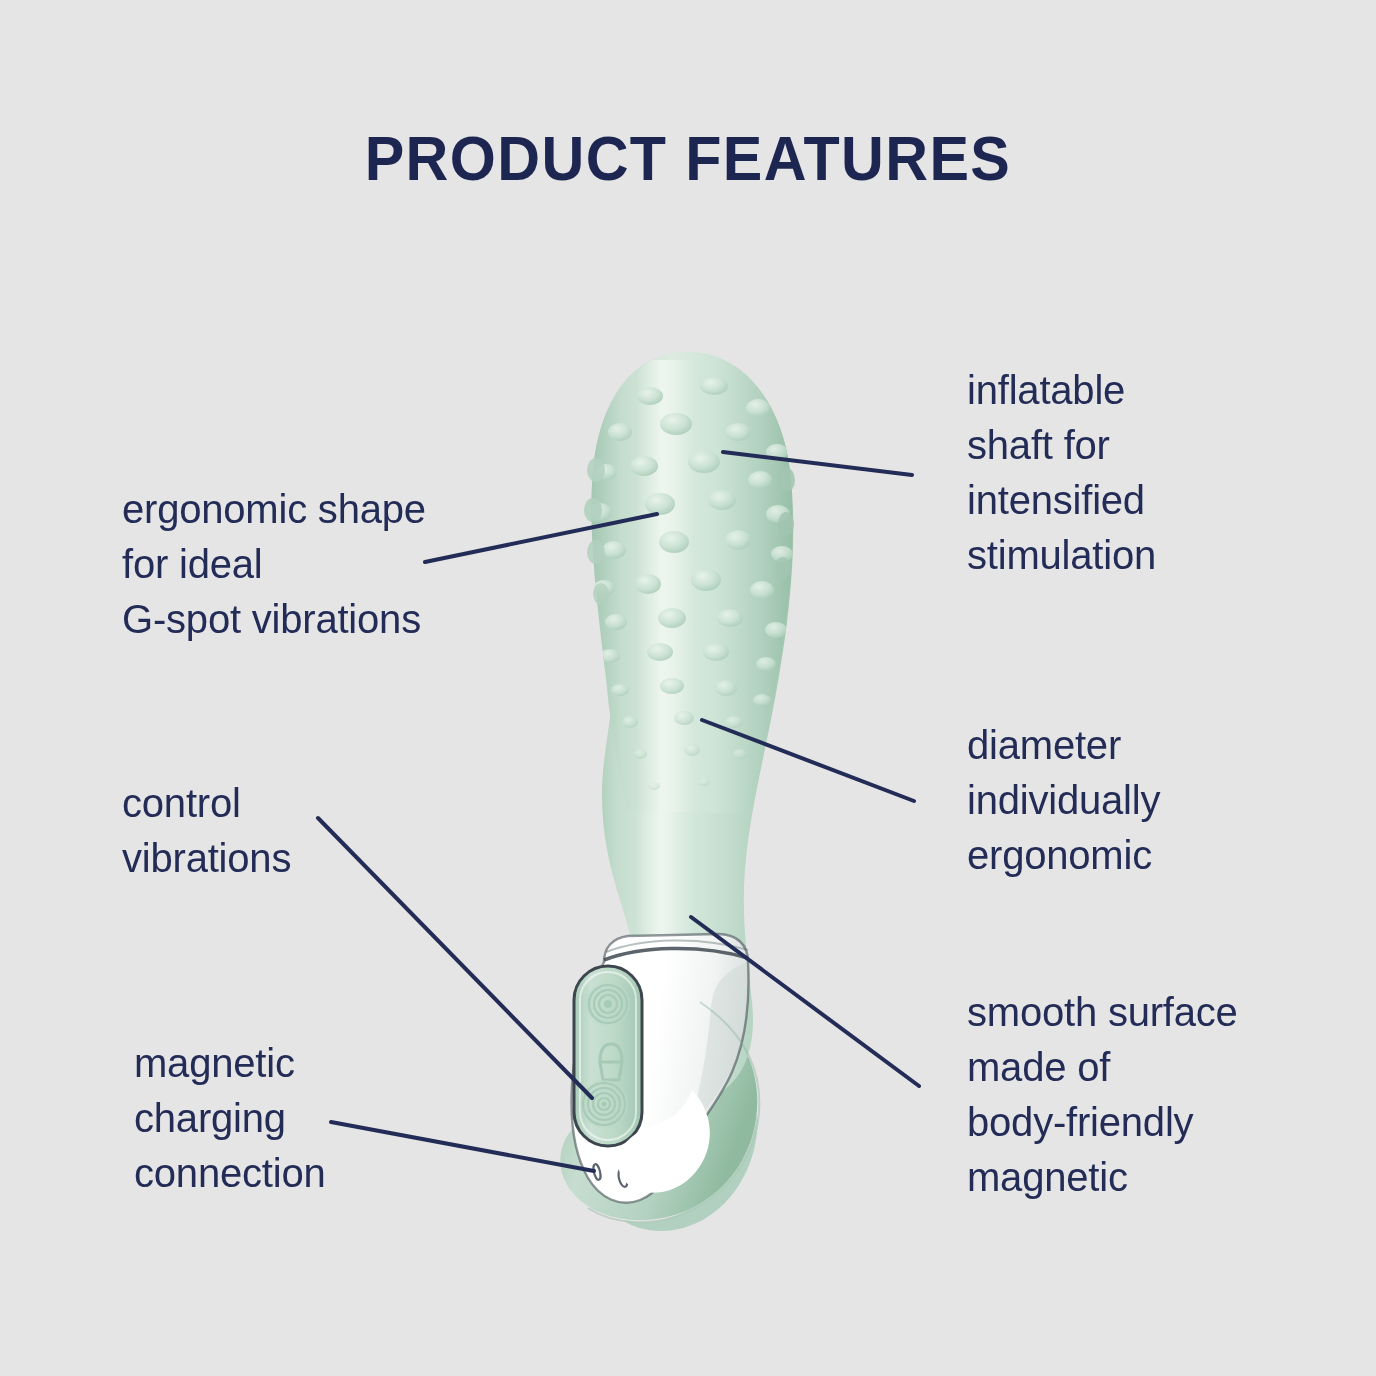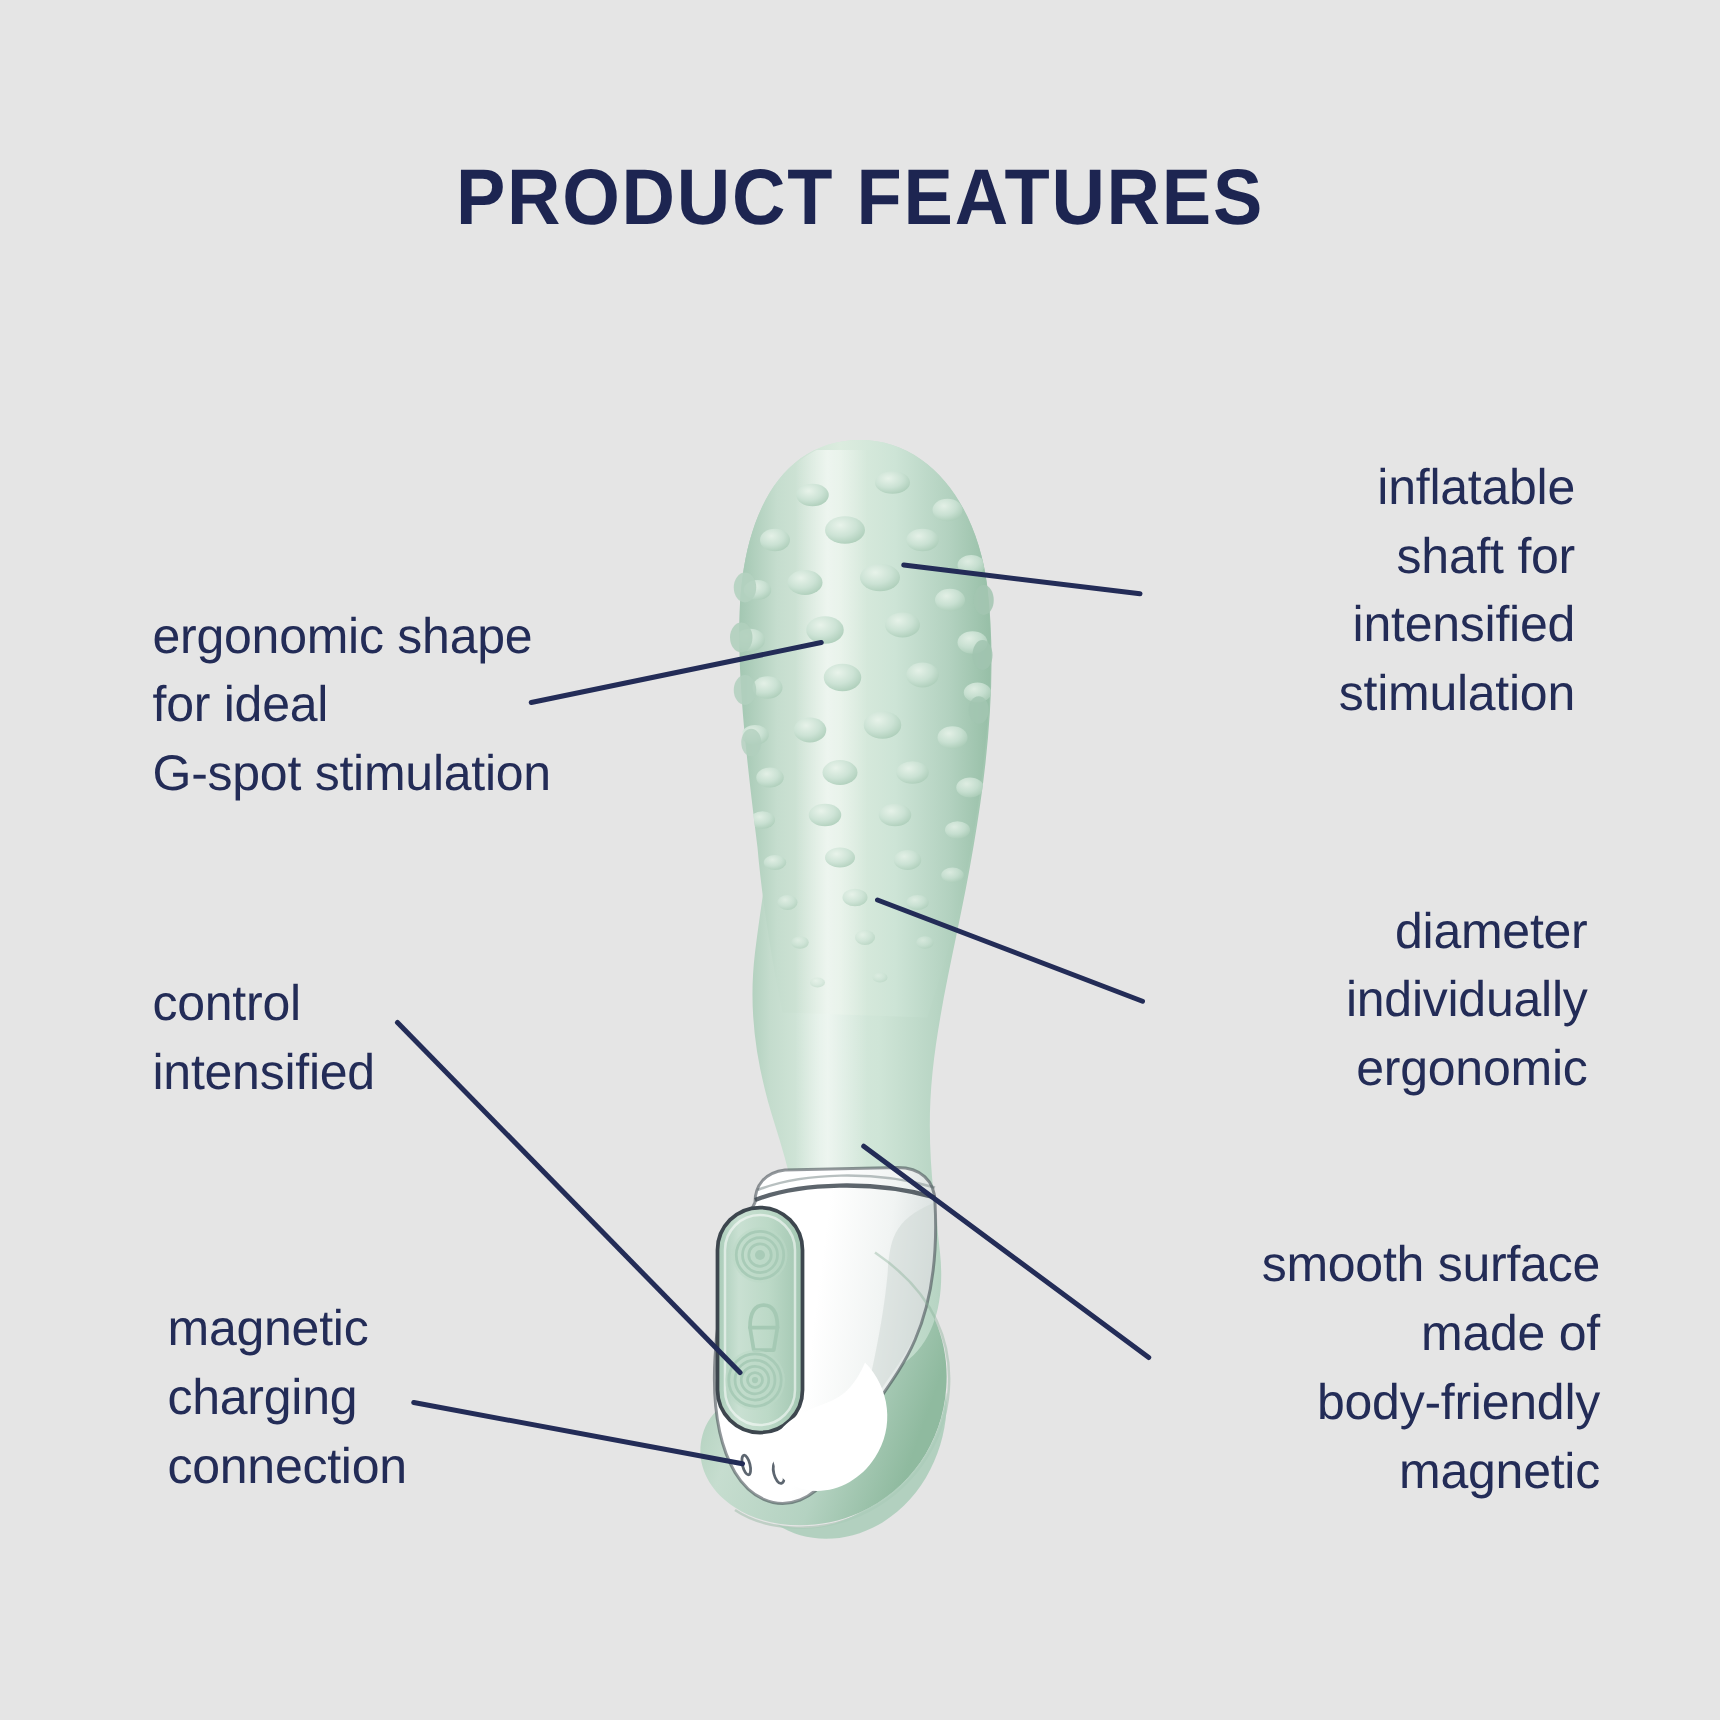--- a/index.html
+++ b/index.html
@@ -39,21 +39,21 @@
   .callout {
     position: absolute;
     color: #232c57;
     font-family: "Liberation Sans", sans-serif;
     font-weight: normal;
     font-size: 40px;
     line-height: 55px;
     letter-spacing: -0.2px;
     white-space: pre-line;
   }
-  .callout.right { text-align: right; }
+  .callout.right { text-align: left; margin-left: 37px; }
   .callout.left  { text-align: left; }
 
   #label-ergonomic        { left: 122px; top: 482px;  width: 420px; }
   #label-control          { left: 122px; top: 776px;  width: 300px; }
   #label-magnetic         { left: 134px; top: 1036px; width: 300px; }
   #label-inflatable       { left: 930px; top: 363px;  width: 330px; }
   #label-diameter         { left: 930px; top: 718px;  width: 340px; }
   #label-smooth           { left: 930px; top: 985px;  width: 350px; }
 
   
@@ -307,24 +307,24 @@
       <line x1="318" y1="818" x2="592" y2="1098"></line>
       <line x1="331" y1="1122" x2="594" y2="1171"></line>
       <line x1="723" y1="452" x2="912" y2="475"></line>
       <line x1="702" y1="720" x2="914" y2="801"></line>
       <line x1="691" y1="917" x2="919" y2="1086"></line>
     </g>
   </svg>
 
   <div class="callout left" id="label-ergonomic">ergonomic shape
 for ideal
-G-spot stimulation</div>
+G-spot vibrations</div>
 
   <div class="callout left" id="label-control">control
-intensified</div>
+vibrations</div>
 
   <div class="callout left" id="label-magnetic">magnetic
 charging
 connection</div>
 
   <div class="callout right" id="label-inflatable">inflatable
 shaft for
 intensified
 stimulation</div>
 

